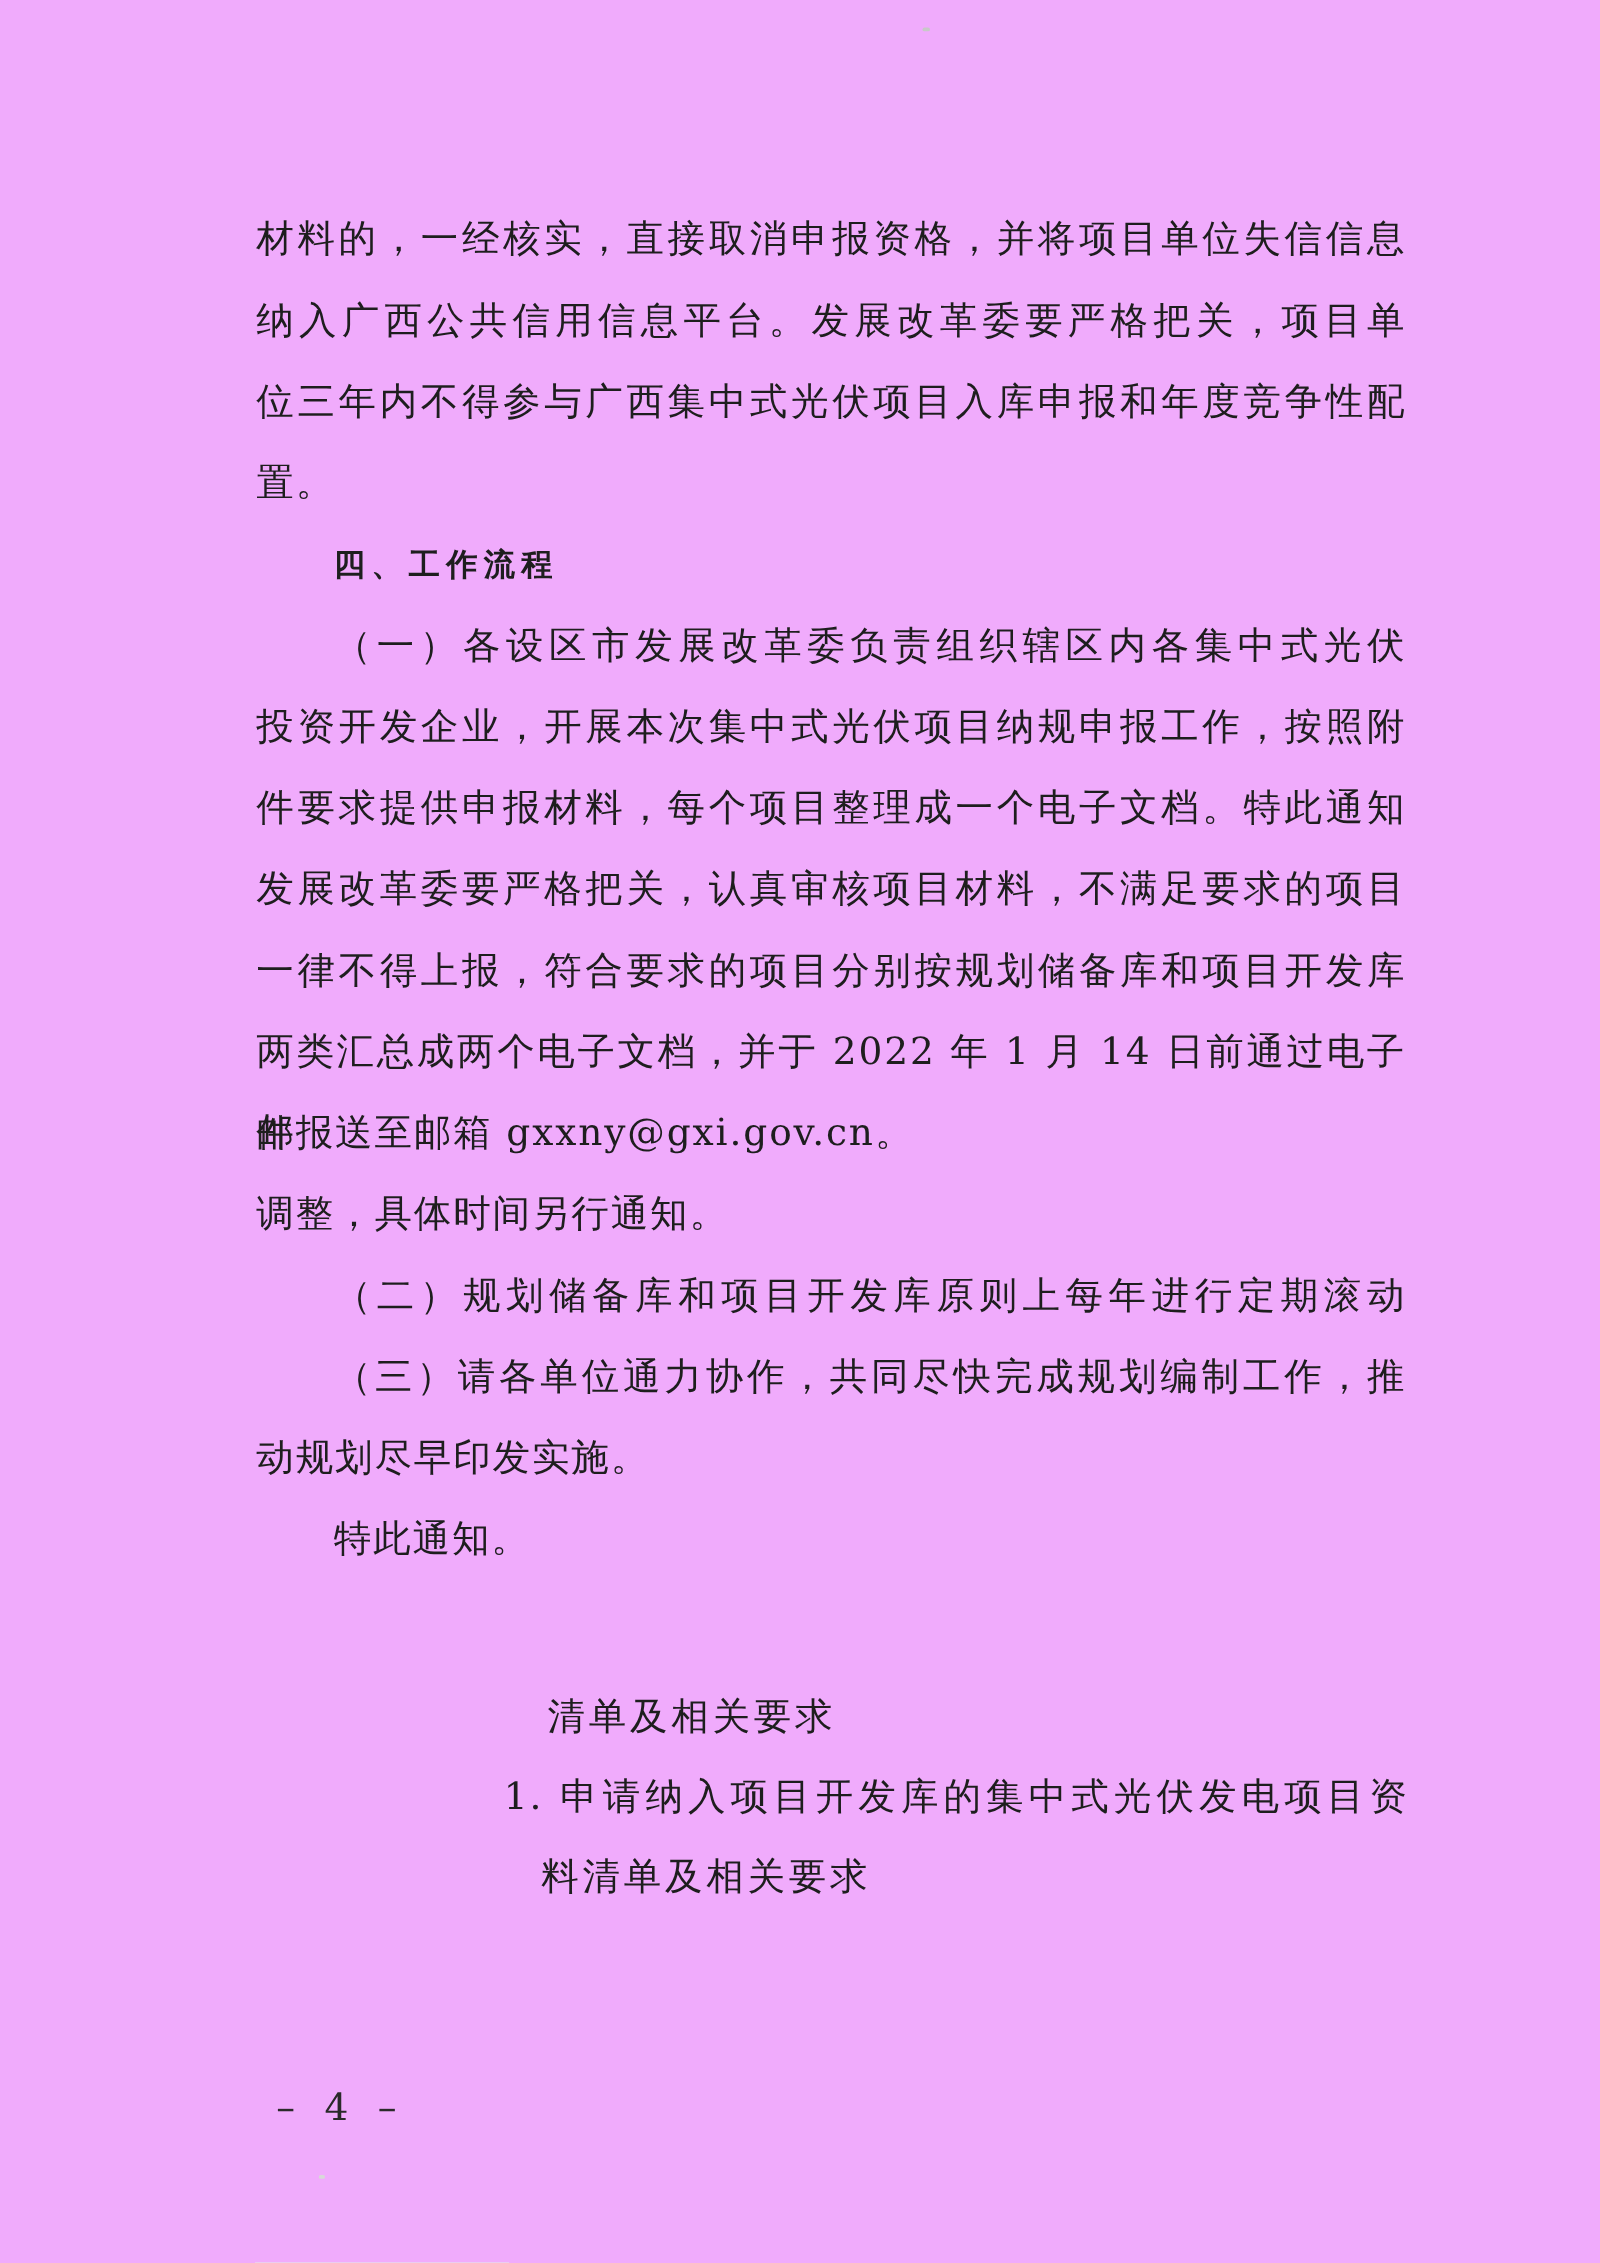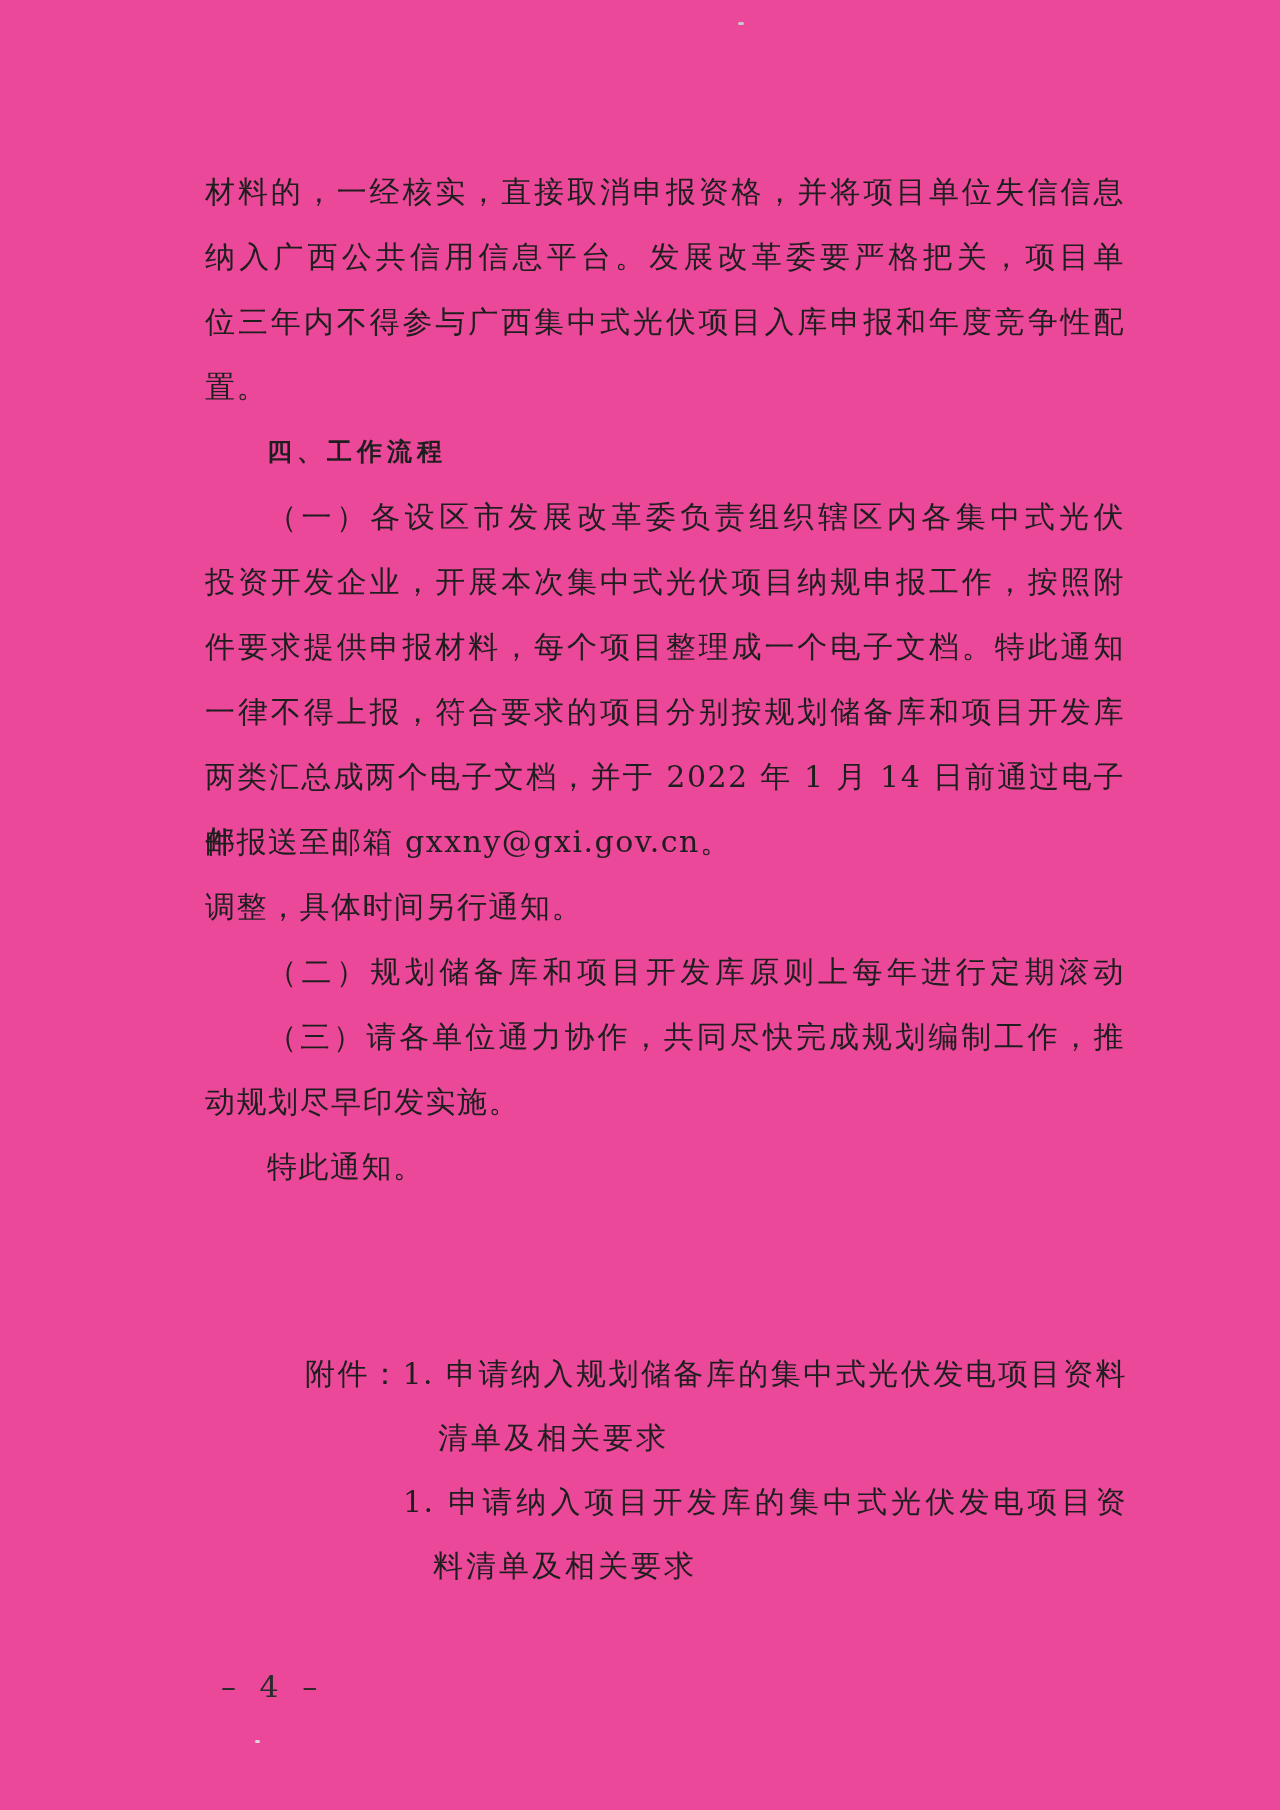--- a/index.html
+++ b/index.html
@@ -4,21 +4,21 @@
 <style>
   html, body {
     margin: 0;
     padding: 0;
     background: #e8e8e8;
   }
   .page {
     position: relative;
     width: 1280px;
     height: 1810px;
-    background: #ec4899;
+    background: #f0abfc;
     font-family: "DejaVu Serif", serif;
     color: #1e1e1e;
     overflow: hidden;
   }
   
   .doc-body {
     position: absolute;
     left: 205px;
     top: 159px;
     width: 920px;
@@ -102,32 +102,32 @@
 
   <main class="doc-body">
     <div class="ln j">材料的，一经核实，直接取消申报资格，并将项目单位失信信息</div>
     <div class="ln j">纳入广西公共信用信息平台。发展改革委要严格把关，项目单</div>
     <div class="ln j">位三年内不得参与广西集中式光伏项目入库申报和年度竞争性配</div>
     <div class="ln">置。</div>
     <div class="ln indent heading">四、工作流程</div>
     <div class="ln j indent">（一）各设区市发展改革委负责组织辖区内各集中式光伏</div>
     <div class="ln j">投资开发企业，开展本次集中式光伏项目纳规申报工作，按照附</div>
     <div class="ln j">件要求提供申报材料，每个项目整理成一个电子文档。特此通知</div>
+    <div class="ln j">发展改革委要严格把关，认真审核项目材料，不满足要求的项目</div>
     <div class="ln j">一律不得上报，符合要求的项目分别按规划储备库和项目开发库</div>
     <div class="ln j">两类汇总成两个电子文档，并于 2022 年 1 月 14 日前通过电子邮</div>
     <div class="ln">件报送至邮箱 gxxny@gxi.gov.cn。</div>
     <div class="ln">调整，具体时间另行通知。</div>
     <div class="ln j indent">（二）规划储备库和项目开发库原则上每年进行定期滚动</div>
     <div class="ln j indent">（三）请各单位通力协作，共同尽快完成规划编制工作，推</div>
     <div class="ln">动规划尽早印发实施。</div>
     <div class="ln indent">特此通知。</div>
   </main>
 
   <section class="attach">
-    <div class="aln a1 j">附件：1. 申请纳入规划储备库的集中式光伏发电项目资料</div>
     <div class="aln a2">清单及相关要求</div>
     <div class="aln a3 j">1. 申请纳入项目开发库的集中式光伏发电项目资</div>
     <div class="aln a4">料清单及相关要求</div>
   </section>
 
   <footer class="pagenum">– 4 –</footer>
 
   <div class="speck-bottom"></div>
 
 </div>

